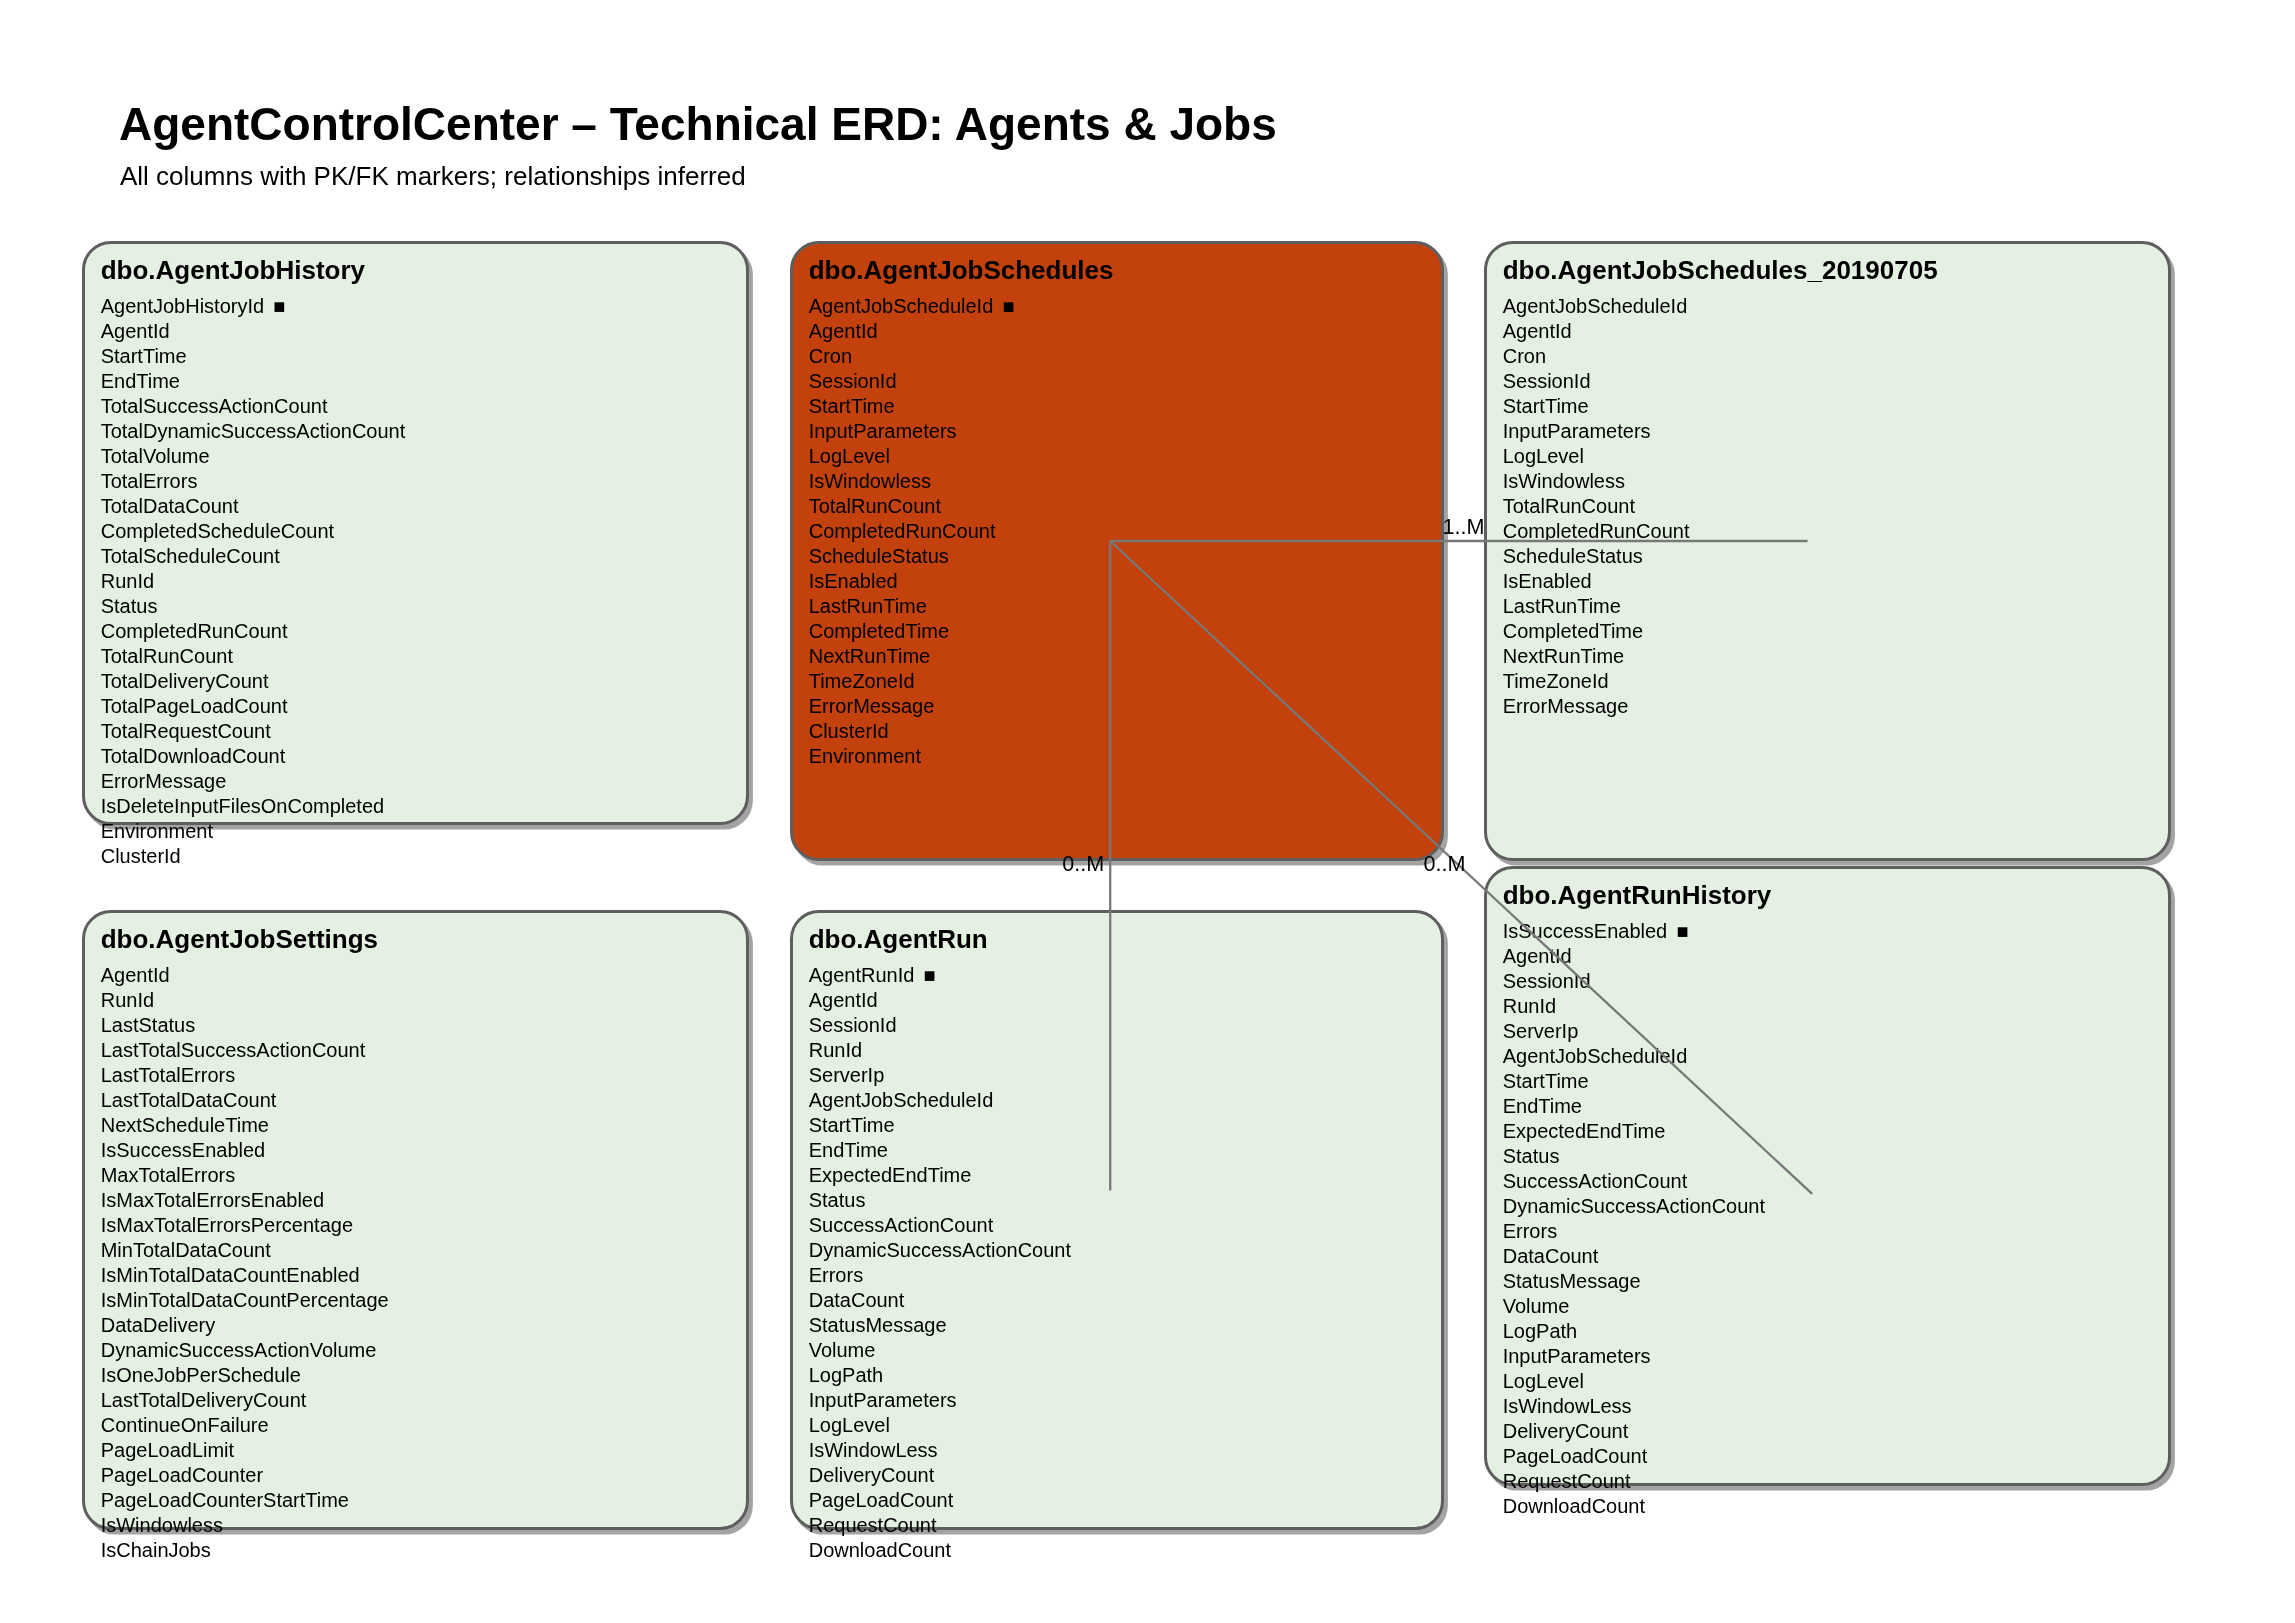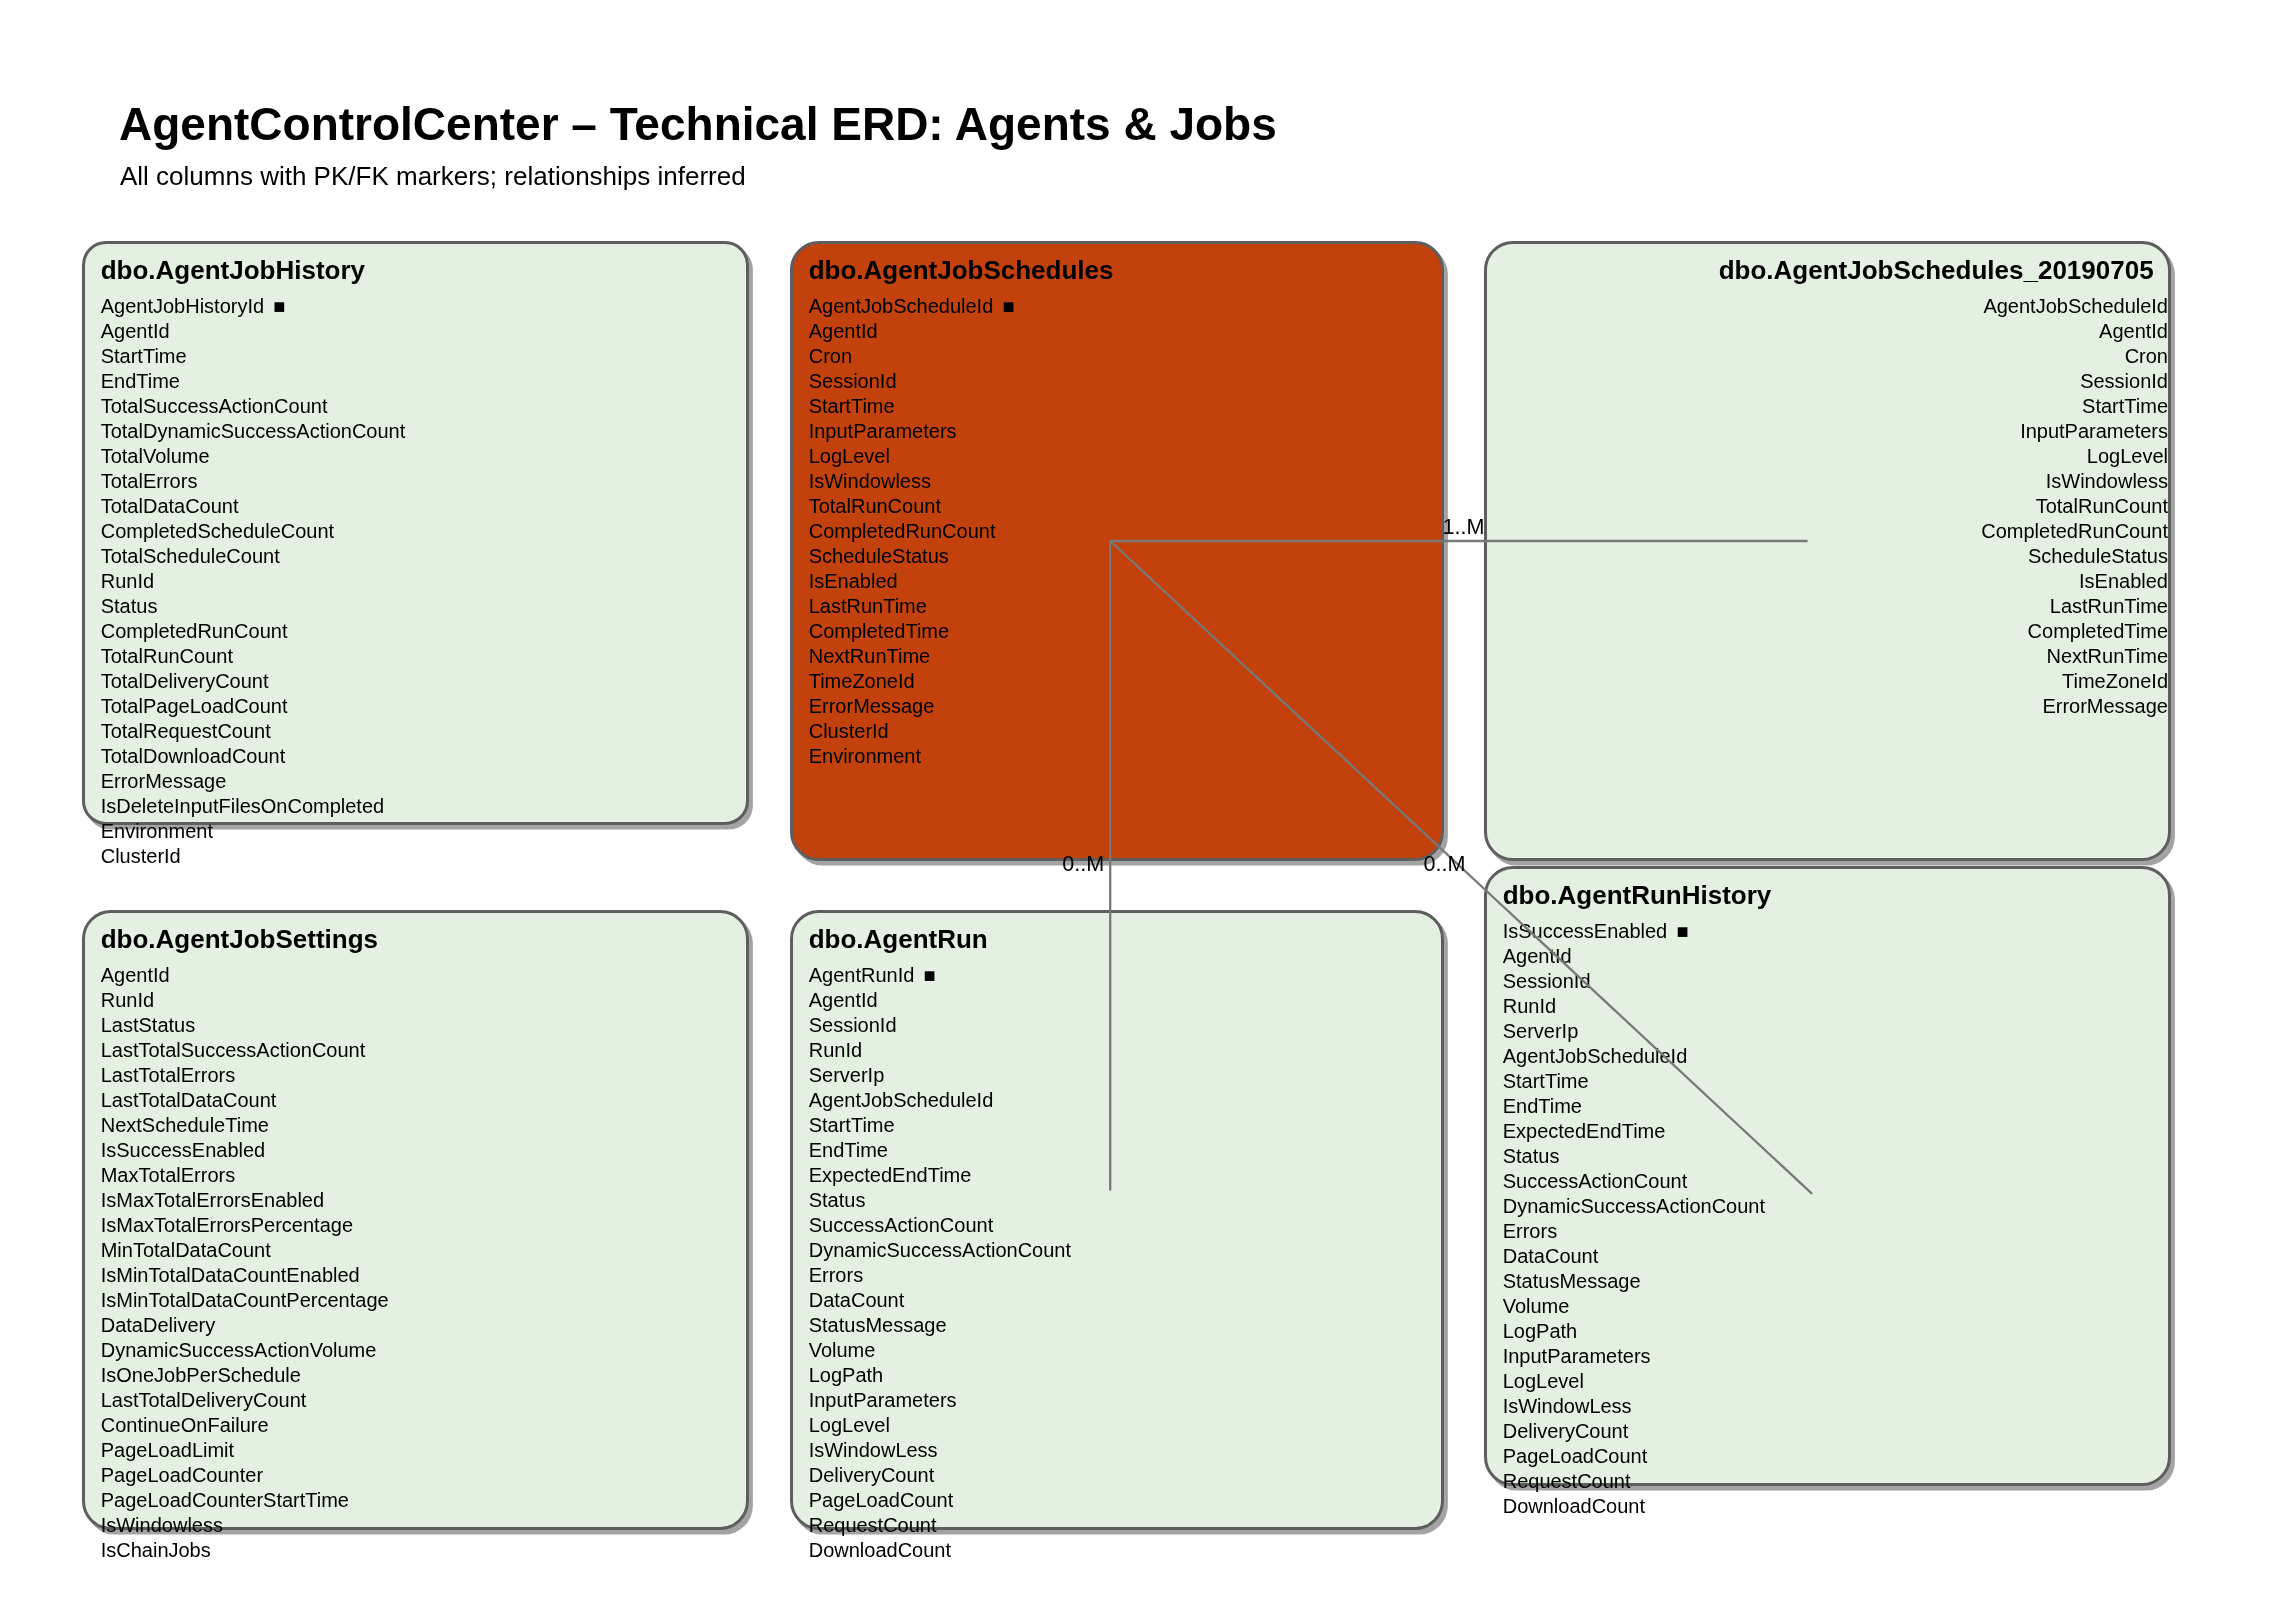--- a/index.html
+++ b/index.html
@@ -77,21 +77,21 @@
     fill: #000000;
   }
 </style>
 </head>
 <body>
 
 <div id="canvas">
   <div class="page-title">AgentControlCenter – Technical ERD: Agents &amp; Jobs</div>
   <div class="page-subtitle">All columns with PK/FK markers; relationships inferred</div>
   <div id="entities">
-      <div class="entity" style="left: 82px; top: 241px; width: 667px; height: 584px; background: rgb(228, 241, 226); border-color: rgb(94, 94, 94); border-radius: 24px;">
+      <div class="entity" style="left: 82px; top: 241px; width: 667px; height: 584px; background: rgb(228, 241, 226); border-color: rgb(94, 94, 94);">
         <div class="entity-title">dbo.AgentJobHistory</div>
         <div class="entity-columns">
           <div class="column-row"><span>AgentJobHistoryId</span><span class="pk-marker">■</span></div>
           <div class="column-row"><span>AgentId</span></div>
           <div class="column-row"><span>StartTime</span></div>
           <div class="column-row"><span>EndTime</span></div>
           <div class="column-row"><span>TotalSuccessActionCount</span></div>
           <div class="column-row"><span>TotalDynamicSuccessActionCount</span></div>
           <div class="column-row"><span>TotalVolume</span></div>
           <div class="column-row"><span>TotalErrors</span></div>
@@ -129,21 +129,21 @@
           <div class="column-row"><span>IsEnabled</span></div>
           <div class="column-row"><span>LastRunTime</span></div>
           <div class="column-row"><span>CompletedTime</span></div>
           <div class="column-row"><span>NextRunTime</span></div>
           <div class="column-row"><span>TimeZoneId</span></div>
           <div class="column-row"><span>ErrorMessage</span></div>
           <div class="column-row"><span>ClusterId</span></div>
           <div class="column-row"><span>Environment</span></div>
         </div>
       </div>
-      <div class="entity" style="left: 1484px; top: 241px; width: 687px; height: 620px; background: rgb(228, 241, 226); border-color: rgb(94, 94, 94); text-align: right;">
+      <div class="entity" style="left: 1484px; top: 241px; width: 687px; height: 620px; background: rgb(228, 241, 226); border-color: rgb(94, 94, 94);">
         <div class="entity-title">dbo.AgentJobSchedules_20190705</div>
         <div class="entity-columns">
           <div class="column-row"><span>AgentJobScheduleId</span></div>
           <div class="column-row"><span>AgentId</span></div>
           <div class="column-row"><span>Cron</span></div>
           <div class="column-row"><span>SessionId</span></div>
           <div class="column-row"><span>StartTime</span></div>
           <div class="column-row"><span>InputParameters</span></div>
           <div class="column-row"><span>LogLevel</span></div>
           <div class="column-row"><span>IsWindowless</span></div>

